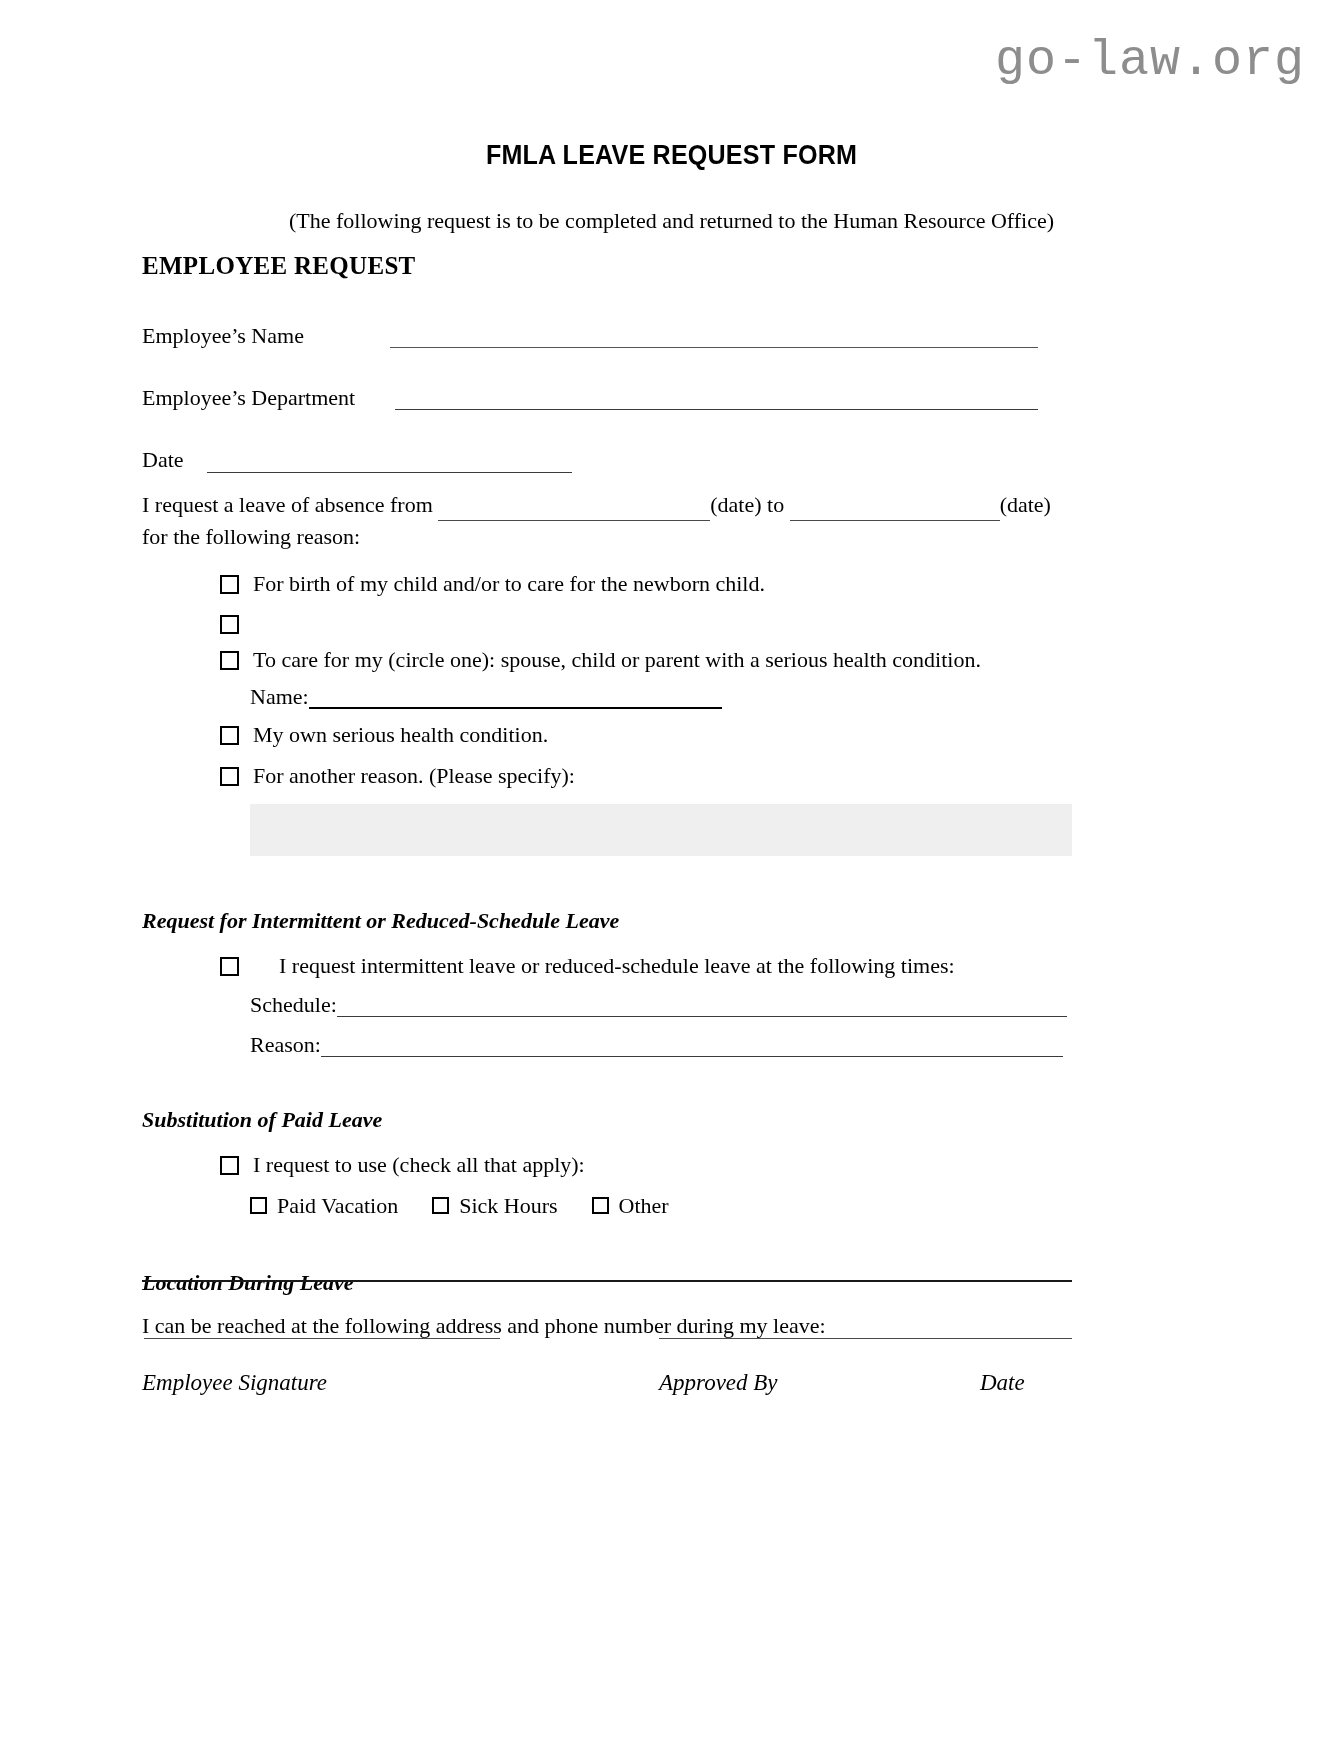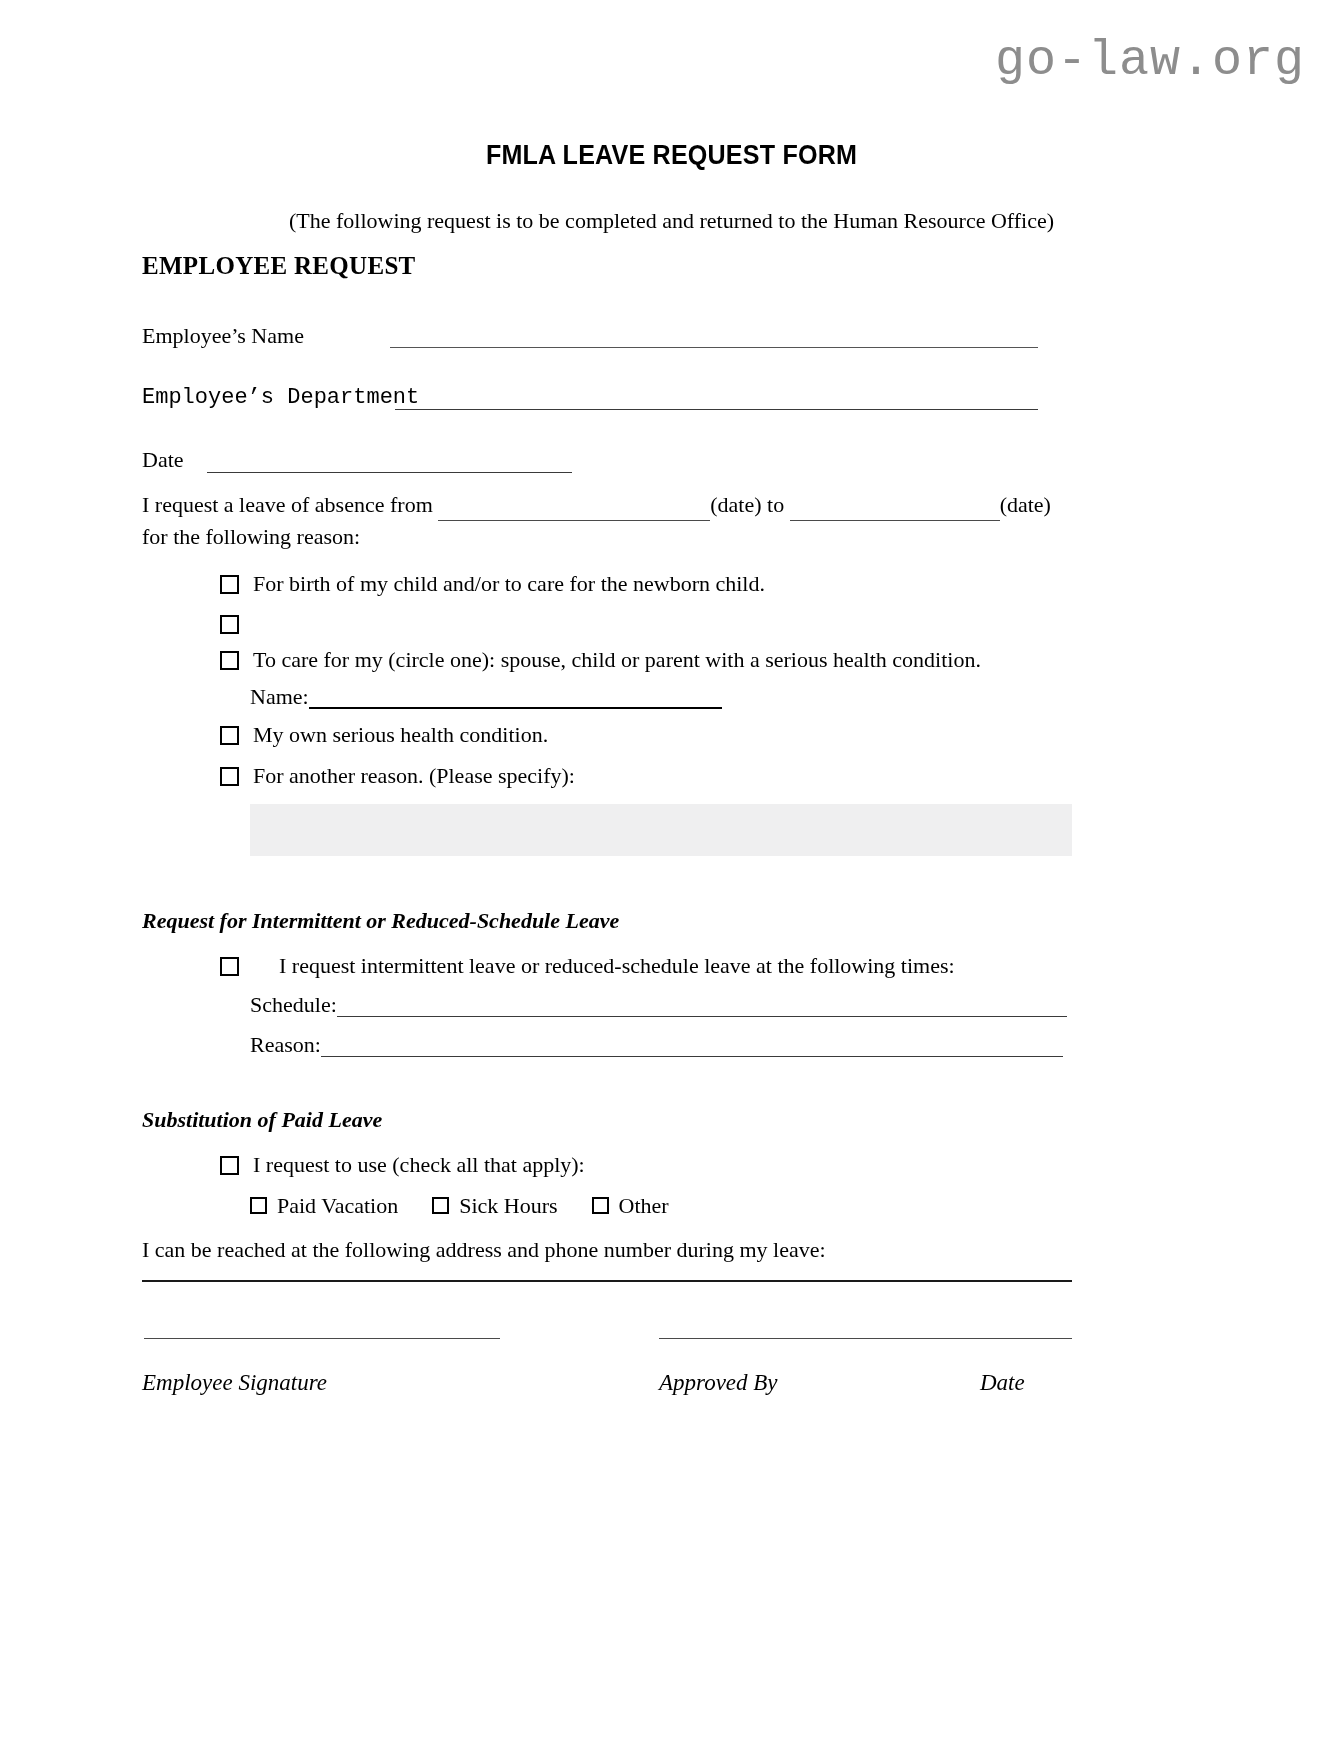--- a/index.html
+++ b/index.html
@@ -206,21 +206,21 @@
   <div class="content">
 
     <div class="section-title">EMPLOYEE REQUEST</div>
 
     <div class="field-row" style="margin-top:44px;">
       <span class="field-label" style="width:248px;">Employee’s Name</span>
       <span class="rule rule-grey" style="width:648px;"></span>
     </div>
 
     <div class="field-row" style="margin-top:38px;">
-      <span class="field-label" style="width:253px;font-family:Liberation Mono, monospace;">Employee’s Department</span>
+      <span class="field-label" style="width:253px;">Employee’s Department</span>
       <span class="rule" style="width:643px;"></span>
     </div>
 
     <div class="field-row" style="margin-top:38px;">
       <span class="field-label" style="width:65px;">Date</span>
       <span class="rule" style="width:365px;"></span>
     </div>
 
 
     <div class="body-line" style="margin-top:16px;">
@@ -287,20 +287,21 @@
 
     <div class="cb-row indent-2" style="margin-top:12px;">
       <span class="checkbox small"></span>
       <span style="margin-right:34px;">Paid Vacation</span>
       <span class="checkbox small"></span>
       <span style="margin-right:34px;">Sick Hours</span>
       <span class="checkbox small"></span>
       <span>Other</span>
     </div>
 
+    <div class="sub-heading" style="margin-top:50px;">Location During Leave</div>
     <div class="body-line" style="margin-top:14px;">I can be reached at the following address and phone number during my leave:</div>
   </div>
 
   <div class="sig-area">
     <div class="full-rule"></div>
 
     <div class="sig-lines" style="margin-top:56px;">
       <div class="sig-line-left"></div>
       <div class="sig-line-right"></div>
     </div>

